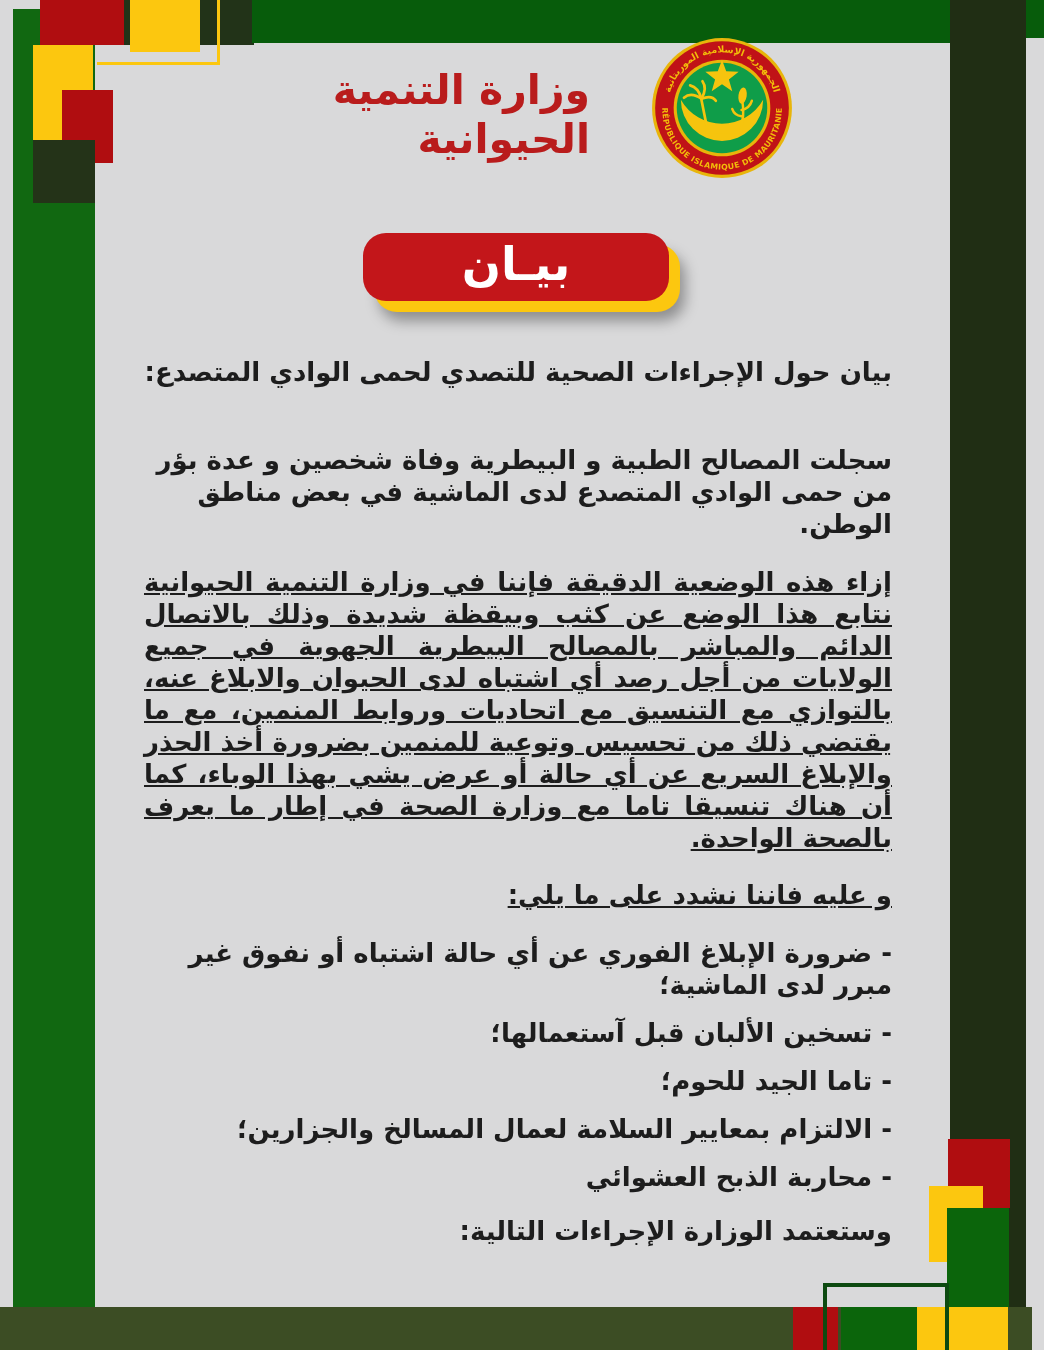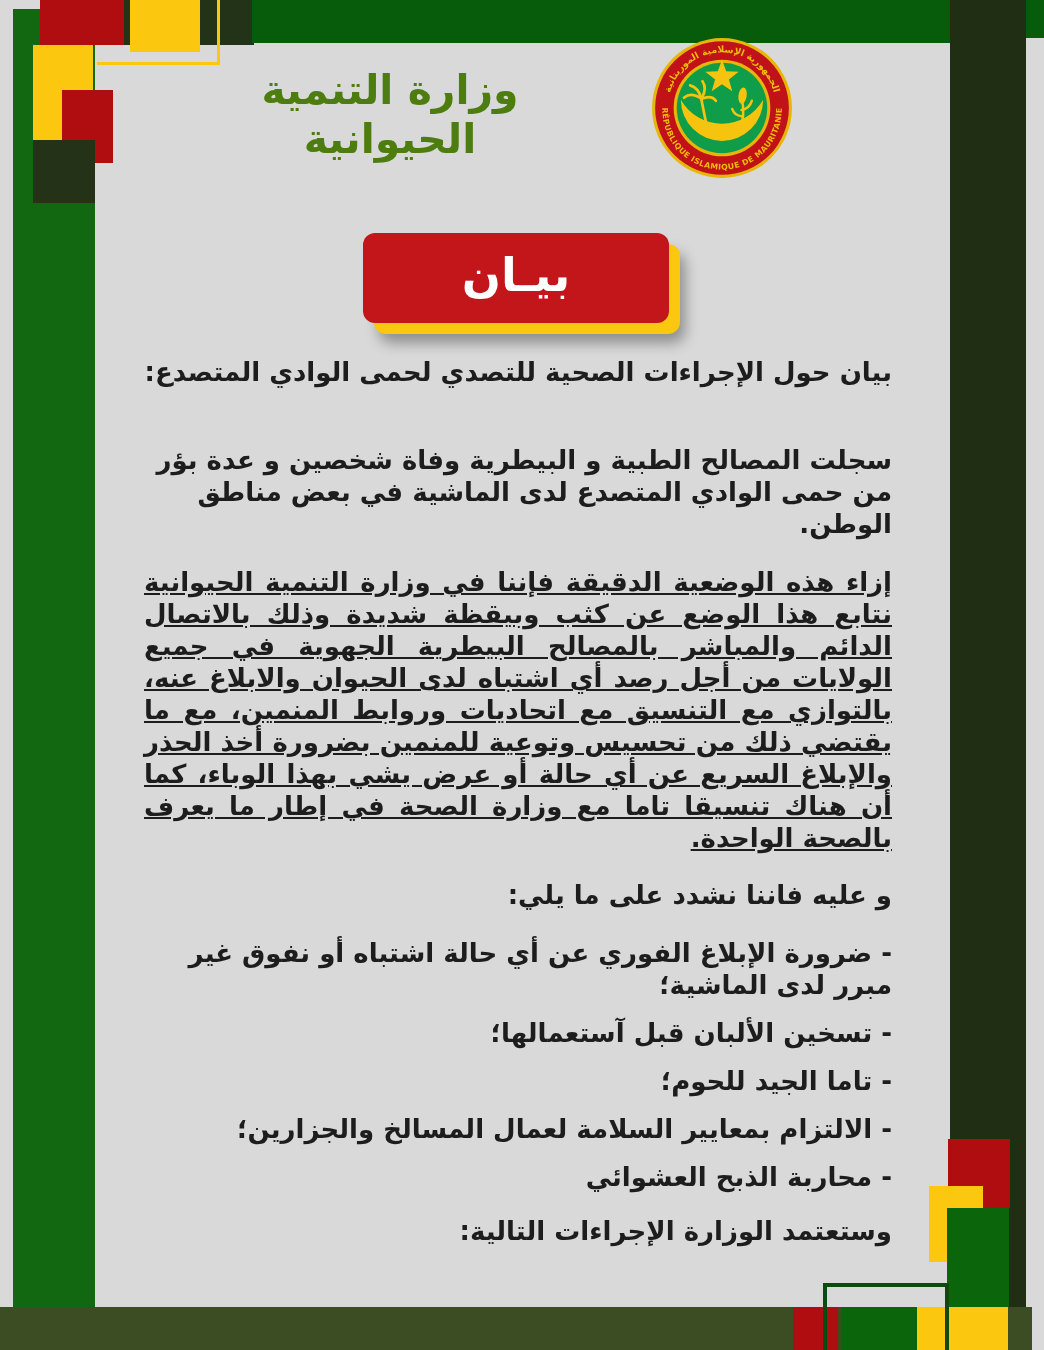--- a/index.html
+++ b/index.html
@@ -27,42 +27,42 @@
   
   .br-red-a{left:948px;top:1139px;width:62px;height:69px;background:#b00d10;}
   .br-yellow-a{left:929px;top:1186px;width:54px;height:76px;background:#fcc70f;}
   .br-green-a{left:947px;top:1208px;width:62px;height:99px;background:#0b650b;}
   .br-red-b{left:793px;top:1307px;width:45px;height:43px;background:#b00d10;}
   .br-green-b{left:841px;top:1307px;width:76px;height:43px;background:#0b650b;}
   .br-yellow-b{left:917px;top:1307px;width:91px;height:43px;background:#fcc70f;}
   .br-outline{left:823px;top:1283px;width:126px;height:90px;border:4px solid #0d4a10;box-sizing:border-box;background:transparent;}
   
   .header-title{
-    position:absolute;left:190px;top:66px;width:400px;text-align:center;
-    font-size:41px;line-height:1.2;color:#4d7c0f;letter-spacing:-1px;
+    position:absolute;left:190px;top:66px;width:400px;text-align:right;
+    font-size:41px;line-height:1.2;color:#b91c1c;letter-spacing:-1px;
   }
   .seal{position:absolute;left:650px;top:36px;width:144px;height:144px;}
   
   .banner{
-    position:absolute;left:363px;top:233px;width:306px;height:90px;
-    background:#c3161a;border-radius:12px;
+    position:absolute;left:363px;top:233px;width:306px;height:68px;
+    background:#c3161a;border-radius:23px;
     box-shadow:11px 11px 0 #fcc70f,16px 20px 14px rgba(0,0,0,.35);
     display:flex;align-items:center;justify-content:center;
   }
   .banner span{color:#ffffff;font-size:46px;letter-spacing:3px;padding-bottom:6px;}
   
   .content{
     position:absolute;right:136px;top:340px;width:780px;
     direction:rtl;text-align:right;font-size:26px;line-height:32px;color:#1d1d1d;
   }
   .content p{margin:16px;}
   .subtitle{margin-left:-22px !important;margin-bottom:56px !important;}
   .p1{margin-bottom:26px !important;}
   .p2{text-align:justify;margin-bottom:25px !important;text-decoration:underline;}
-  .emphasis{margin-bottom:26px !important;}
+  .emphasis{margin-bottom:26px !important;text-decoration:underline;}
   .list{margin-bottom:22px;}
   .list.l2{margin-bottom:28px;}
   .measures{margin-bottom:30px !important;}
 </style>
 </head>
 <body>
 
 <div class="page">
 
   <div class="deco top-band-dark"></div>

